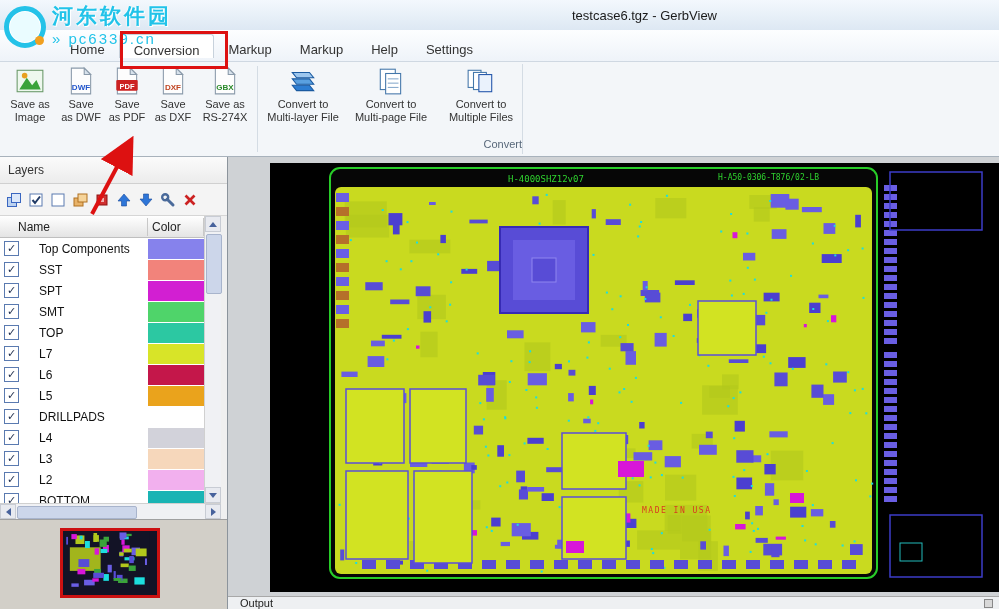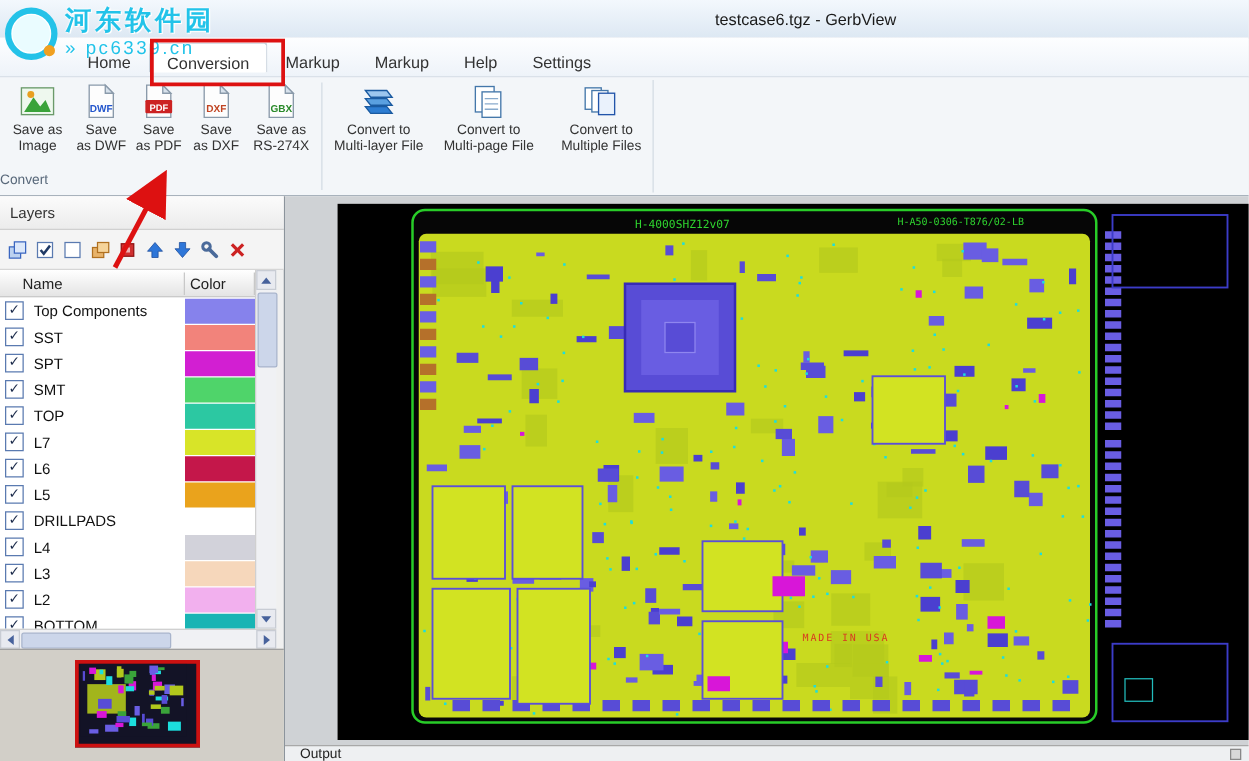--- a/index.html
+++ b/index.html
@@ -31,21 +31,21 @@
   .tab.active{background:#fff;border:1px solid #c8d2dc;border-bottom:none;border-radius:3px 3px 0 0}
 
   
   .ribbon{position:absolute;left:0;top:62px;width:999px;height:95px;background:#f3f6f9;
           border-bottom:1px solid #a8b2bc;box-sizing:border-box}
   .ribbon-buttons{position:absolute;left:2px;top:2px;display:flex;align-items:flex-start}
   .rbtn{display:flex;flex-direction:column;align-items:center;padding-top:2px;height:72px;
         font-size:11px;line-height:13px;color:#333;text-align:center;white-space:nowrap;cursor:default}
   .rbtn svg{margin-bottom:2px}
   .rsep{width:1px;height:86px;background:#d4dce4;margin:2px 3px 0}
-  .group-label{position:absolute;left:0;top:76px;width:522px;text-align:left;
+  .group-label{position:absolute;left:0;top:76px;width:522px;text-align:right;
                font-size:11px;color:#58687a}
   .group-line{position:absolute;left:522px;top:2px;width:1px;height:90px;background:#d4dce4}
 
   
   .red-box{position:absolute;left:120px;top:31px;width:102px;height:32px;border:3px solid #dd1111;z-index:70}
   .anno-svg{position:absolute;left:0;top:0;width:999px;height:609px;pointer-events:none;z-index:70}
 
   
   .left-panel{position:absolute;left:0;top:157px;width:228px;height:452px;background:#f0f0f0;
               border-right:1px solid #8c949c;box-sizing:border-box}
@@ -60,21 +60,21 @@
               background:linear-gradient(#ffffff,#e4e4e4);border-bottom:1px solid #bfbfbf;
               font-size:12px;color:#222;box-sizing:border-box}
   .th-name{position:absolute;left:18px;top:4px}
   .th-color{position:absolute;left:152px;top:4px}
   .th-div{position:absolute;top:2px;width:1px;height:18px;background:#c8c8c8}
 
   .layer-rows{position:absolute;left:0;top:81px;width:204px;height:265px;background:#fff;overflow:hidden}
   .layer-row{height:21px;display:flex;align-items:center}
   .cb{width:13px;height:13px;margin-left:4px;border:1px solid #5a7ab0;background:#fff;
       font-size:11px;line-height:12px;text-align:center;color:#1d2c4c;flex:none}
-  .lname{margin-left:8px;width:124px;font-size:12px;color:#111;overflow:hidden;white-space:nowrap}
+  .lname{margin-left:20px;width:124px;font-size:12px;color:#111;overflow:hidden;white-space:nowrap}
   .sw{width:56px;height:20px;flex:none}
 
   
   .vsb{position:absolute;left:204px;top:59px;width:17px;height:287px;background:#f0f1f4;border-left:1px solid #d0d0d0;box-sizing:border-box}
   .hsb{position:absolute;left:0;top:346px;width:221px;height:16px;background:#f0f1f4;border-top:1px solid #d0d0d0;box-sizing:border-box}
   .sbtn{position:absolute;background:#e8eaf0;border:1px solid #c8ccd4;display:flex;align-items:center;justify-content:center;box-sizing:border-box}
   .vthumb{position:absolute;left:1px;top:18px;width:14px;height:58px;background:#ccd6ea;border:1px solid #a8b4cc;border-radius:2px}
   .hthumb{position:absolute;left:17px;top:2px;width:118px;height:11px;background:#ccd6ea;border:1px solid #a8b4cc;border-radius:2px}
   .a-up{width:0;height:0;border-left:4px solid transparent;border-right:4px solid transparent;border-bottom:5px solid #47629c}
   .a-dn{width:0;height:0;border-left:4px solid transparent;border-right:4px solid transparent;border-top:5px solid #47629c}

